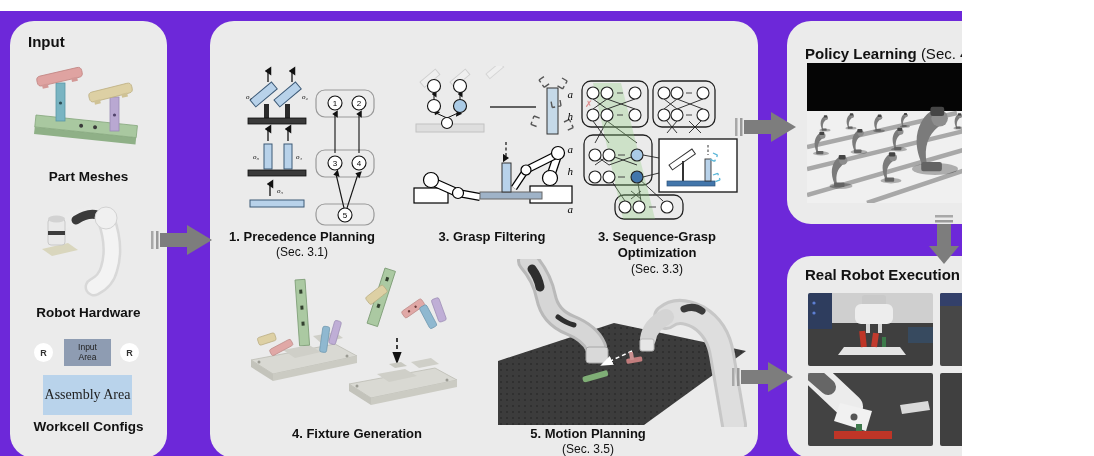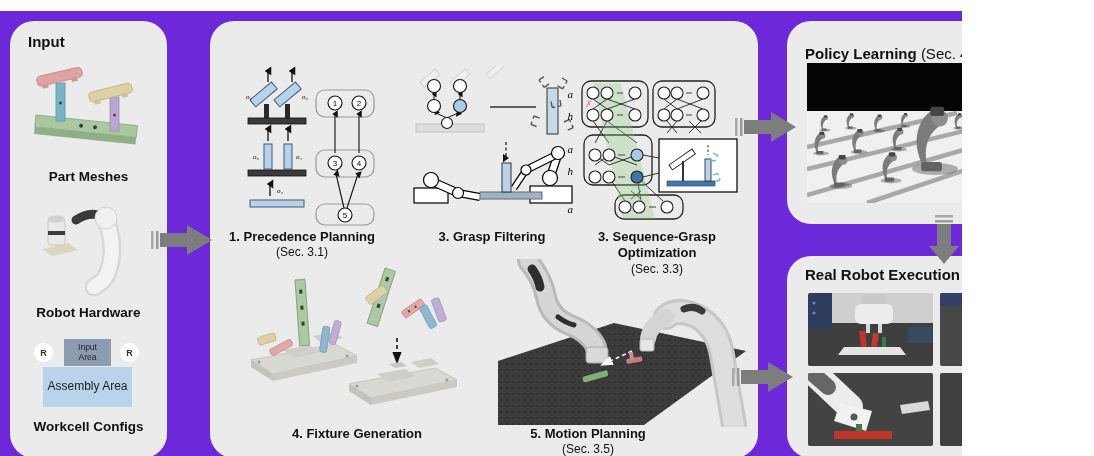--- a/index.html
+++ b/index.html
@@ -71,21 +71,21 @@
       </div>
     <div class="wc-circle" style="left:110px;top:322px;">
         <span>R</span>
       </div>
     <div class="wc-box" style="left:54px;top:318px;width:47px;height:27px;background:#8e9cb2;font-size:8.5px;">
       <div>
           <div>Input</div>
           <div>Area</div>
         </div>
     </div>
-    <div class="wc-box" style="left:33px;top:346px;width:89px;height:40px;background:#b9d3eb;font-size:12px;">
+    <div class="wc-box" style="left:33px;top:354px;width:89px;height:40px;background:#b9d3eb;font-size:14px;font-family:Liberation Serif, serif;">
       <span>Assembly Area</span>
     </div>
     <div class="cap" style="left:0;top:398px;width:157px;">Workcell Configs</div>
   </section>
 
   <section class="panel" style="left:210px;top:10px;width:548px;height:437px;">
 
     <svg class="abs" style="left:30px;top:45px;" width="135" height="160" viewBox="0 0 135 160">
       <defs>
         <marker id="pm-a" markerWidth="7" markerHeight="7" refX="3.5" refY="2.5" orient="auto">

